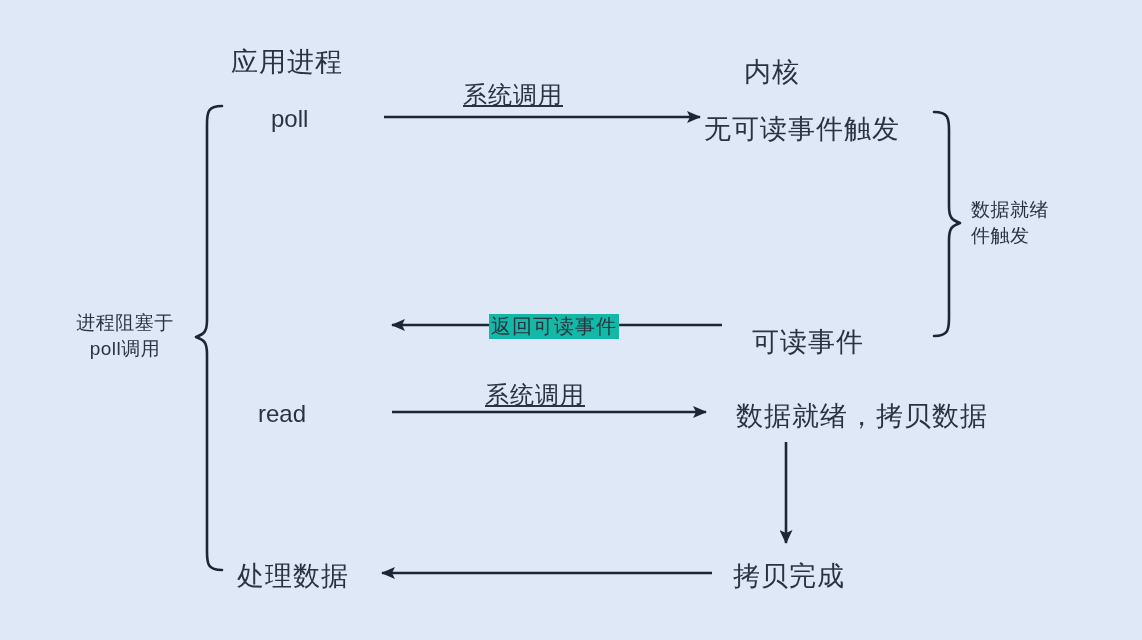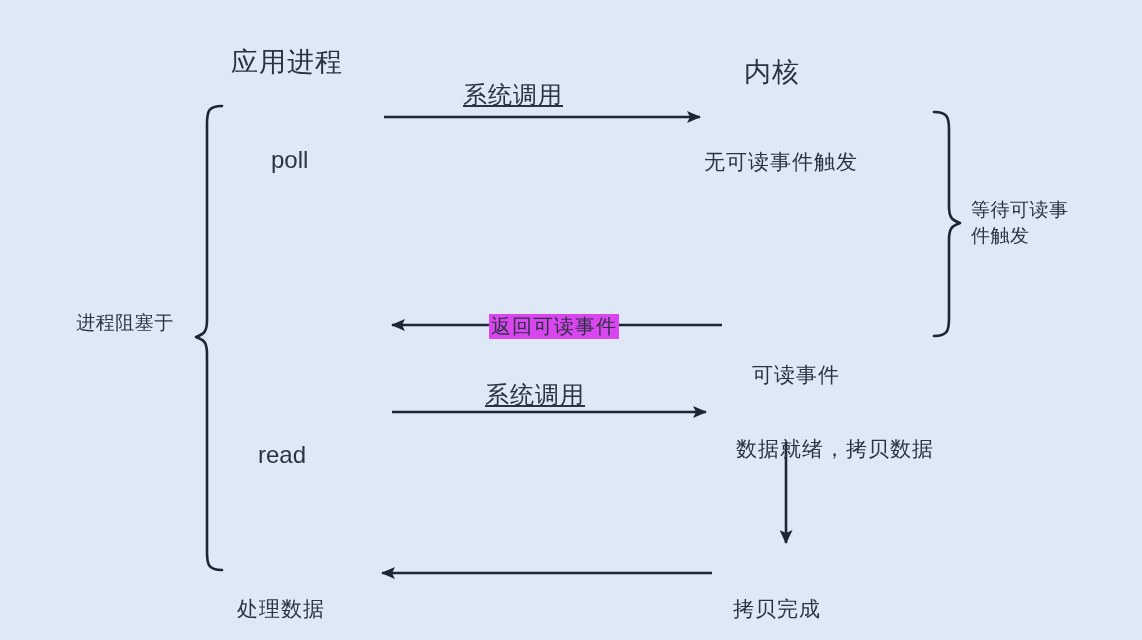--- a/index.html
+++ b/index.html
@@ -24,36 +24,34 @@
     color: #2a3340;
     white-space: pre;
     line-height: 1.25;
   }
   .title-lbl {
     font-size: 27px;
     letter-spacing: 1px;
   }
   .node-lbl {
     font-size: 24px;
-    margin-top: 41px;
   }
   .node-lbl-cn {
-    font-size: 21px;
+    font-size: 27px;
     letter-spacing: 1px;
-    margin-top: 36px;
   }
   .arrow-lbl {
     font-size: 24px;
     letter-spacing: 1px;
     text-decoration: underline;
   }
   .arrow-lbl-inline {
     font-size: 20px;
     letter-spacing: 1px;
-    background: #d946ef;
+    background: #14b8a6;
     padding: 0 2px;
   }
   .brace-lbl {
     font-size: 19px;
     letter-spacing: 0.5px;
     text-align: center;
   }
   .brace-lbl-r {
     font-size: 19px;
     letter-spacing: 0.5px;
@@ -128,22 +126,23 @@
     <line x1="786" y1="442" x2="786" y2="543" stroke="#1d2733" stroke-width="2.6" marker-end="url(#ah-down)"></line>
 
     <line x1="712" y1="573" x2="382" y2="573" stroke="#1d2733" stroke-width="2.6" marker-end="url(#ah-left)"></line>
   </svg>
 
   <div class="txt title-lbl" style="left:231px; top:46px;">应用进程</div>
 
   <div class="txt title-lbl" style="left:744px; top:56px;">内核</div>
 
   <div class="txt brace-lbl" style="left:60px; top:311px; width:130px;">进程阻塞于</div>
+  <div class="txt brace-lbl" style="left:60px; top:337px; width:130px;">poll调用</div>
 
-  <div class="txt brace-lbl-r" style="left:971px; top:198px; width:160px;">等待可读事</div>
+  <div class="txt brace-lbl-r" style="left:971px; top:198px; width:160px;">数据就绪</div>
   <div class="txt brace-lbl-r" style="left:971px; top:224px; width:160px;">件触发</div>
 
   <div class="txt node-lbl" style="left:271px; top:104px;">poll</div>
 
   <div class="txt arrow-lbl" style="left:463px; top:80px;">系统调用</div>
 
   <div class="txt node-lbl-cn" style="left:704px; top:113px;">无可读事件触发</div>
 
   <div class="txt arrow-lbl-inline" style="left:489px; top:314px;">返回可读事件</div>
 

